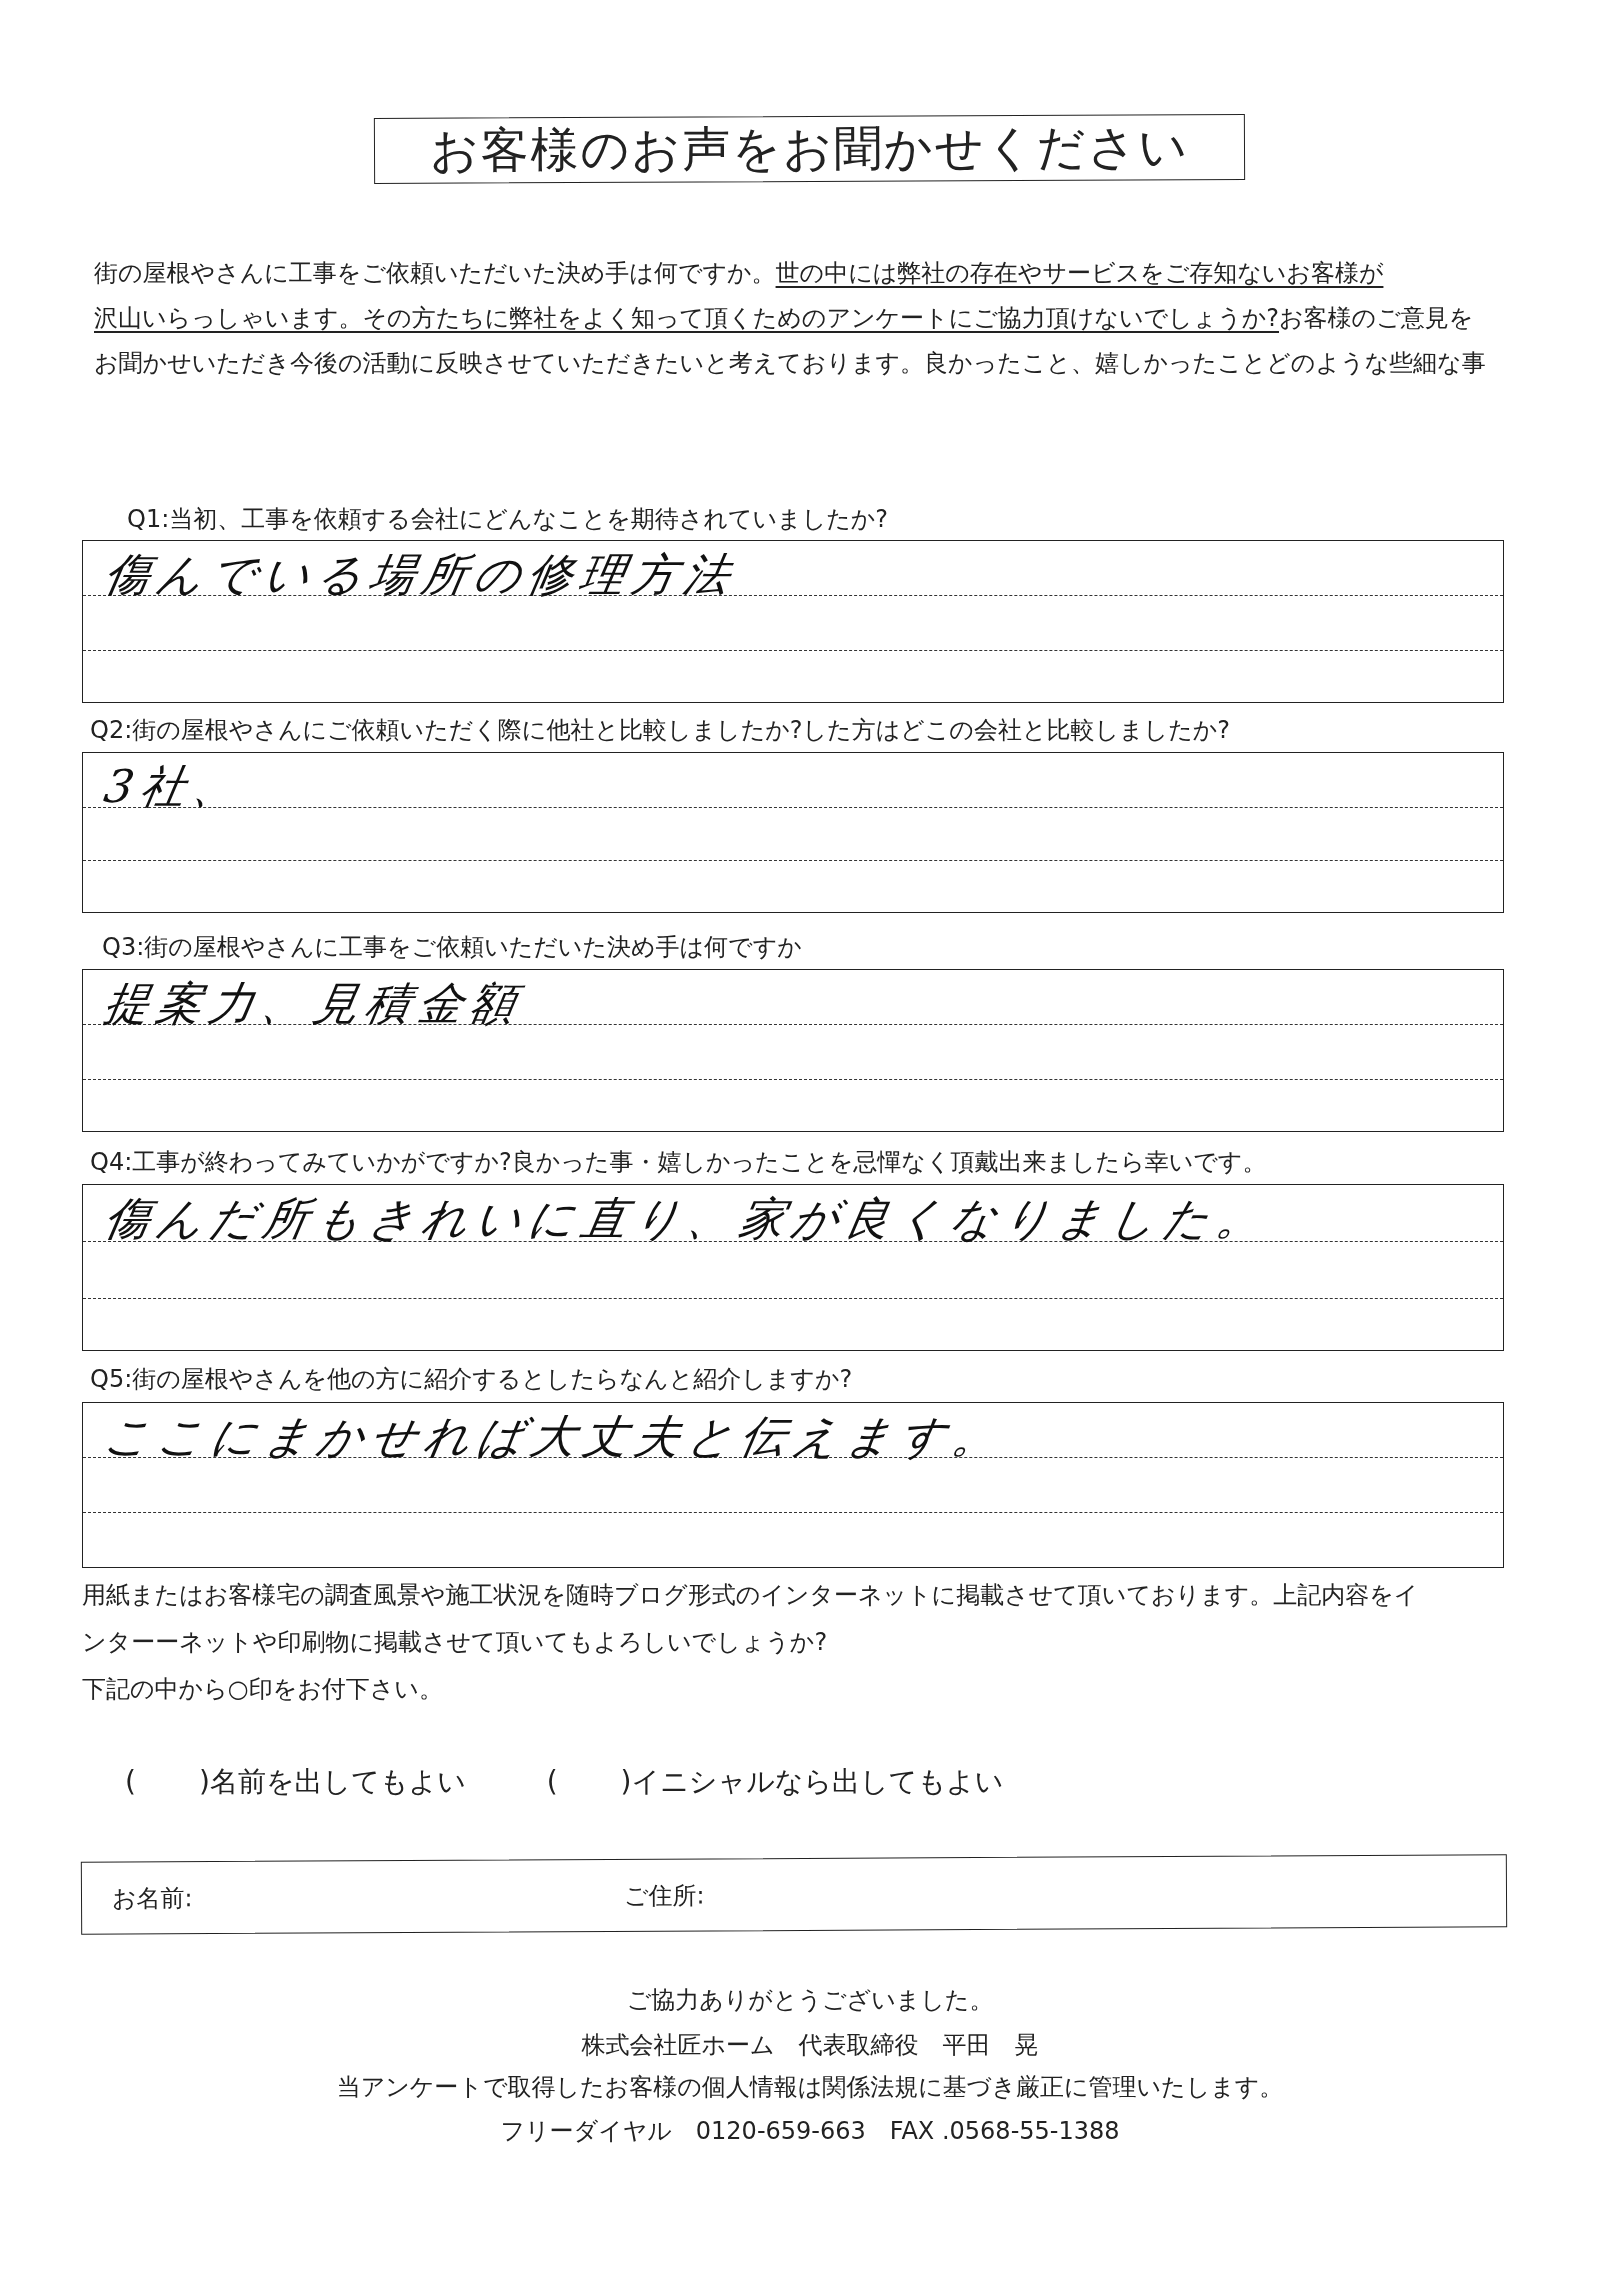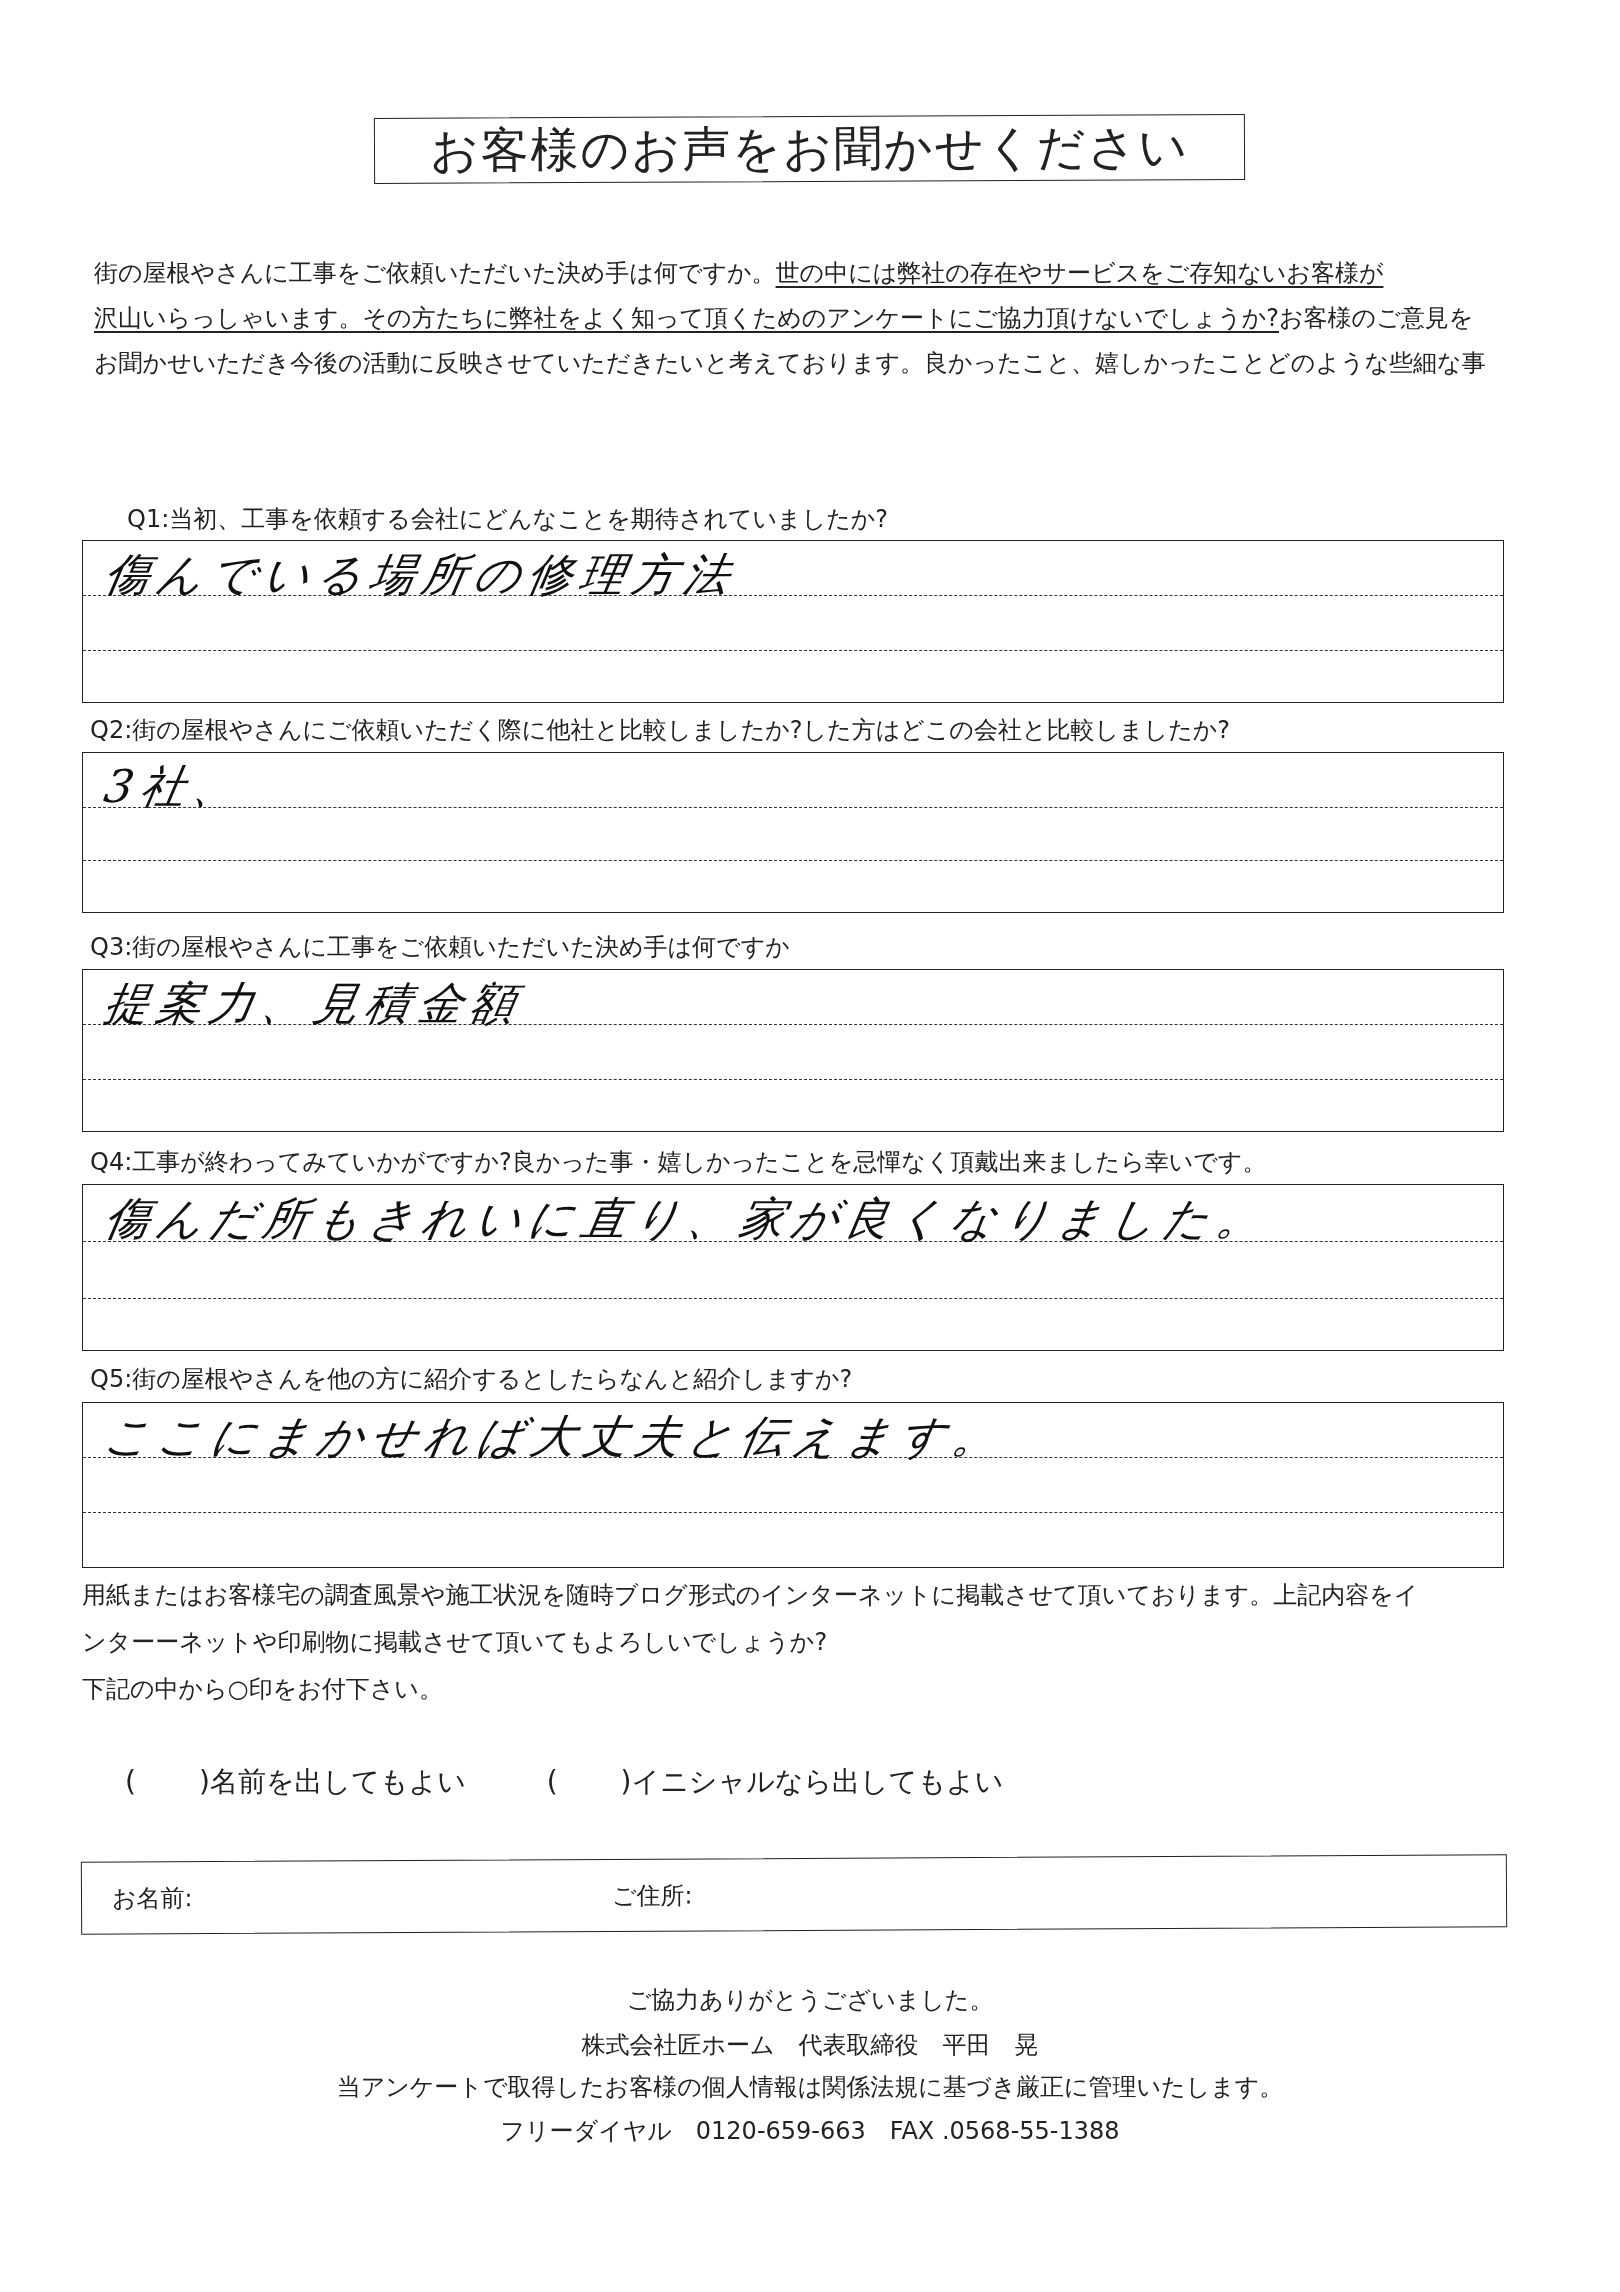--- a/index.html
+++ b/index.html
@@ -70,21 +70,21 @@
   <div class="hand">傷んでいる場所の修理方法</div>
 </div>
 
 <div class="abs q-label" style="left:90px; top:714px;">Q2:街の屋根やさんにご依頼いただく際に他社と比較しましたか?した方はどこの会社と比較しましたか?</div>
 <div class="abs answer-box" style="left:82px; top:752px; width:1422px; height:161px;">
   <div class="dash" style="top:54px;"></div>
   <div class="dash" style="top:107px;"></div>
   <div class="hand">3社、</div>
 </div>
 
-<div class="abs q-label" style="left:90px; top:931px;">Q3:街の屋根やさんに工事をご依頼いただいた決め手は何ですか</div>
+<div class="abs q-label" style="left:102px; top:931px;">Q3:街の屋根やさんに工事をご依頼いただいた決め手は何ですか</div>
 <div class="abs answer-box" style="left:82px; top:969px; width:1422px; height:163px;">
   <div class="dash" style="top:54px;"></div>
   <div class="dash" style="top:109px;"></div>
   <div class="hand">提案力、見積金額</div>
 </div>
 
 <div class="abs q-label" style="left:90px; top:1146px;">Q4:工事が終わってみていかがですか?良かった事・嬉しかったことを忌憚なく頂戴出来ましたら幸いです。</div>
 <div class="abs answer-box" style="left:82px; top:1184px; width:1422px; height:167px;">
   <div class="dash" style="top:56px;"></div>
   <div class="dash" style="top:113px;"></div>
@@ -110,21 +110,21 @@
   </span>
   <span style="width:63px;"></span>
   <span>
     <span>(</span><span class="paren"></span><span>)</span><span>イニシャルなら出してもよい</span>
   </span>
 </div>
 
 <div class="abs name-box">
   <span class="lbl" style="left:30px;">お名前:</span>
   <span class="lbl" style="left:197px; width:322px; height:27px;"></span>
-  <span class="lbl" style="left:530px;">ご住所:</span>
+  <span class="lbl" style="left:542px;">ご住所:</span>
   <span class="lbl" style="left:645px; width:752px; height:27px;"></span>
 </div>
 
 <div class="abs footer" style="top:1984px;">ご協力ありがとうございました。</div>
 <div class="abs footer" style="top:2029px;">株式会社匠ホーム　代表取締役　平田　晃</div>
 <div class="abs footer" style="top:2071px;">当アンケートで取得したお客様の個人情報は関係法規に基づき厳正に管理いたします。</div>
 <div class="abs footer" style="top:2115px;">フリーダイヤル　0120-659-663　FAX .0568-55-1388</div>
 
 
 </body></html>

